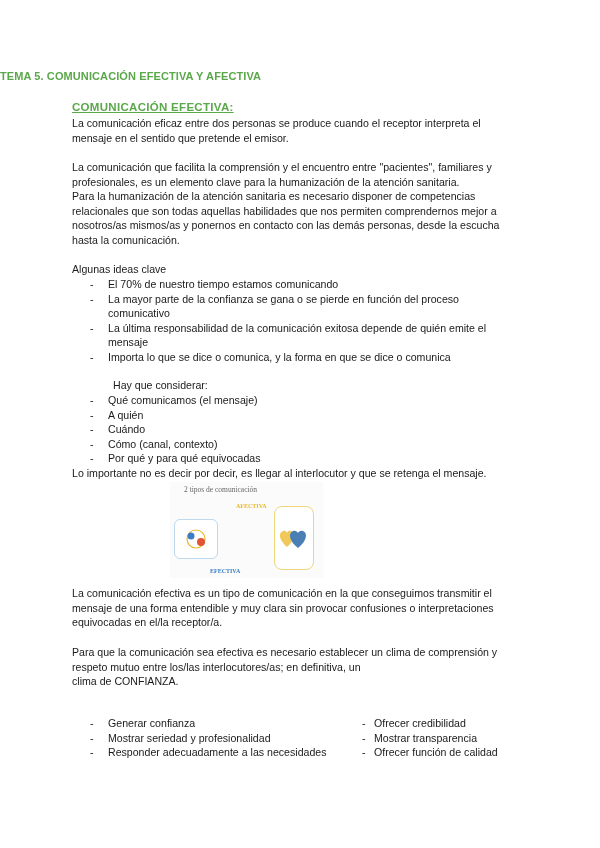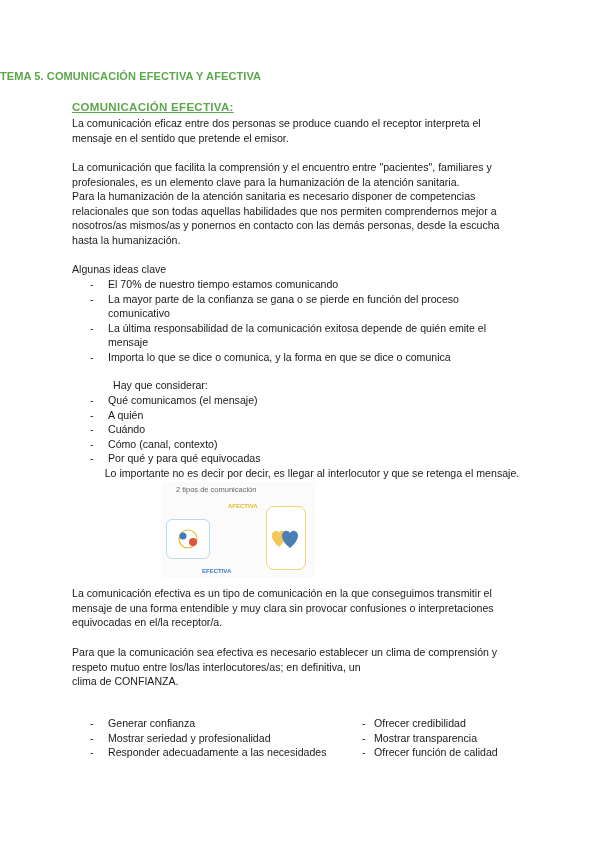--- a/index.html
+++ b/index.html
@@ -12,21 +12,21 @@
                color:#5aa84a; text-decoration:underline; letter-spacing:0.3px; }
     .p { position:absolute; left:72px; width:460px; font-size:10.6px; line-height:14.6px; margin:0; }
     .list { position:absolute; left:90px; margin:0; padding:0; list-style:none; font-size:10.6px; line-height:14.6px; }
     .list li { position:relative; padding-left:18px; width:410px; }
     .list li .dash { position:absolute; left:0; top:0; }
     .cols { position:absolute; left:90px; top:716px; width:440px; font-size:10.6px; line-height:14.6px; }
     .row { display:flex; }
     .col1 { width:272px; position:relative; padding-left:18px; box-sizing:border-box; }
     .col2 { position:relative; padding-left:12px; }
     .col1 .dash, .col2 .dash { position:absolute; left:0; top:0; }
-    .figure { position:absolute; left:162px; top:482px; width:153px; height:96px; background:#fbfbfb; }
+    .figure { position:absolute; left:170px; top:482px; width:153px; height:96px; background:#fbfbfb;font-family:Liberation Serif, serif; }
     .fig-title { position:absolute; left:14px; top:3px; font-size:7.5px; color:#666; }
     .box-left { position:absolute; left:4px; top:37px; width:42px; height:38px; border:1px solid #bcd9ee; border-radius:6px; background:#fff; }
     .box-right { position:absolute; left:104px; top:24px; width:38px; height:62px; border:1px solid #f0d67a; border-radius:8px; background:#fff; }
     .lbl-afectiva { position:absolute; left:66px; top:21px; font-size:6px; font-weight:bold; color:#e8b82a; }
     .lbl-efectiva { position:absolute; left:40px; top:86px; font-size:6px; font-weight:bold; color:#3b7cc4; }
   </style>
 </head>
 <body>
 
 <div class="page">
@@ -38,40 +38,40 @@
     <div>La comunicación eficaz entre dos personas se produce cuando el receptor interpreta el</div>
     <div>mensaje en el sentido que pretende el emisor.</div>
   </div>
 
   <div class="p" style="top:160px;">
     <div>La comunicación que facilita la comprensión y el encuentro entre "pacientes", familiares y</div>
     <div>profesionales, es un elemento clave para la humanización de la atención sanitaria.</div>
     <div>Para la humanización de la atención sanitaria es necesario disponer de competencias</div>
     <div>relacionales que son todas aquellas habilidades que nos permiten comprendernos mejor a</div>
     <div>nosotros/as mismos/as y ponernos en contacto con las demás personas, desde la escucha</div>
-    <div>hasta la humanización.</div>
+    <div>hasta la comunicación.</div>
   </div>
 
   <div class="p" style="top:262px;">Algunas ideas clave</div>
   <ul class="list" style="top:277px;">
     <li><span class="dash">-</span><span>El 70% de nuestro tiempo estamos comunicando</span></li>
     <li><span class="dash">-</span><span>La mayor parte de la confianza se gana o se pierde en función del proceso comunicativo</span></li>
     <li><span class="dash">-</span><span>La última responsabilidad de la comunicación exitosa depende de quién emite el mensaje</span></li>
     <li><span class="dash">-</span><span>Importa lo que se dice o comunica, y la forma en que se dice o comunica</span></li>
   </ul>
 
   <div class="p" style="top:378px;padding-left:41px;">Hay que considerar:</div>
   <ul class="list" style="top:393px;">
     <li><span class="dash">-</span><span>Qué comunicamos (el mensaje)</span></li>
     <li><span class="dash">-</span><span>A quién</span></li>
     <li><span class="dash">-</span><span>Cuándo</span></li>
     <li><span class="dash">-</span><span>Cómo (canal, contexto)</span></li>
     <li><span class="dash">-</span><span>Por qué y para qué equivocadas</span></li>
   </ul>
-  <div class="p" style="top:466px; width:480px;text-align:center;">Lo importante no es decir por decir, es llegar al interlocutor y que se retenga el mensaje.</div>
+  <div class="p" style="top:466px; width:480px;">Lo importante no es decir por decir, es llegar al interlocutor y que se retenga el mensaje.</div>
 
   <div class="figure">
     <div class="fig-title">2 tipos de comunicación</div>
     <div class="box-left">
       <svg width="42" height="38" viewBox="0 0 42 38">
         <circle cx="21" cy="19" r="9" fill="none" stroke="#e8b82a" stroke-width="1.2"></circle>
         <circle cx="16" cy="16" r="3.5" fill="#3b7cc4"></circle>
         <circle cx="26" cy="22" r="4" fill="#e0553a"></circle>
       </svg>
     </div>

